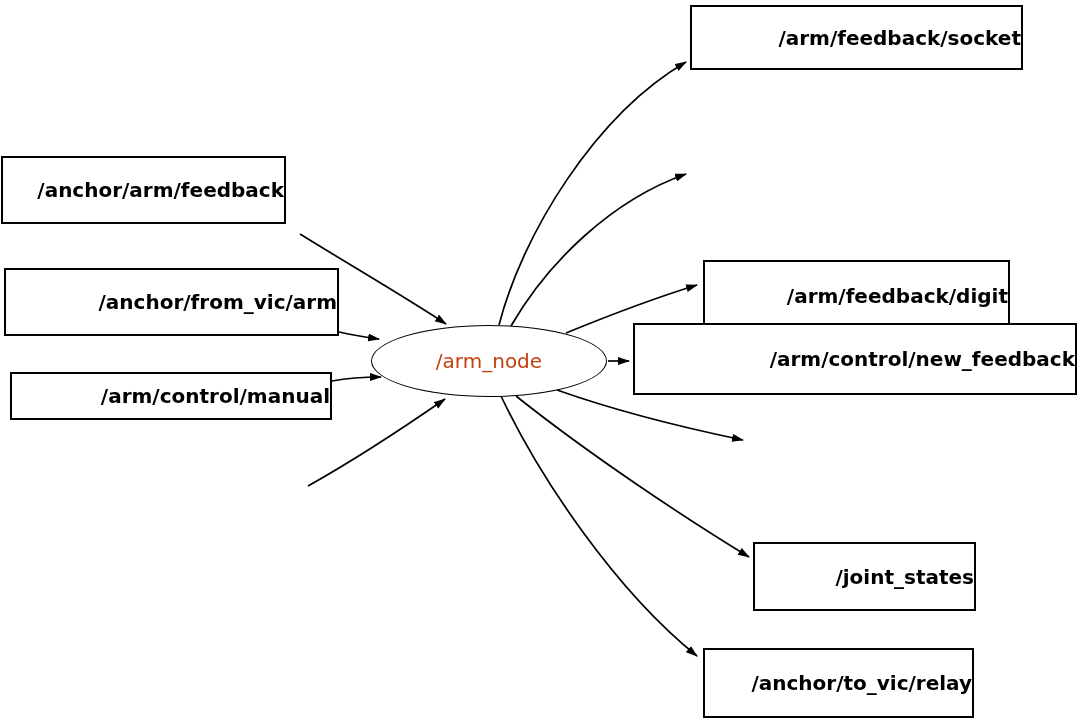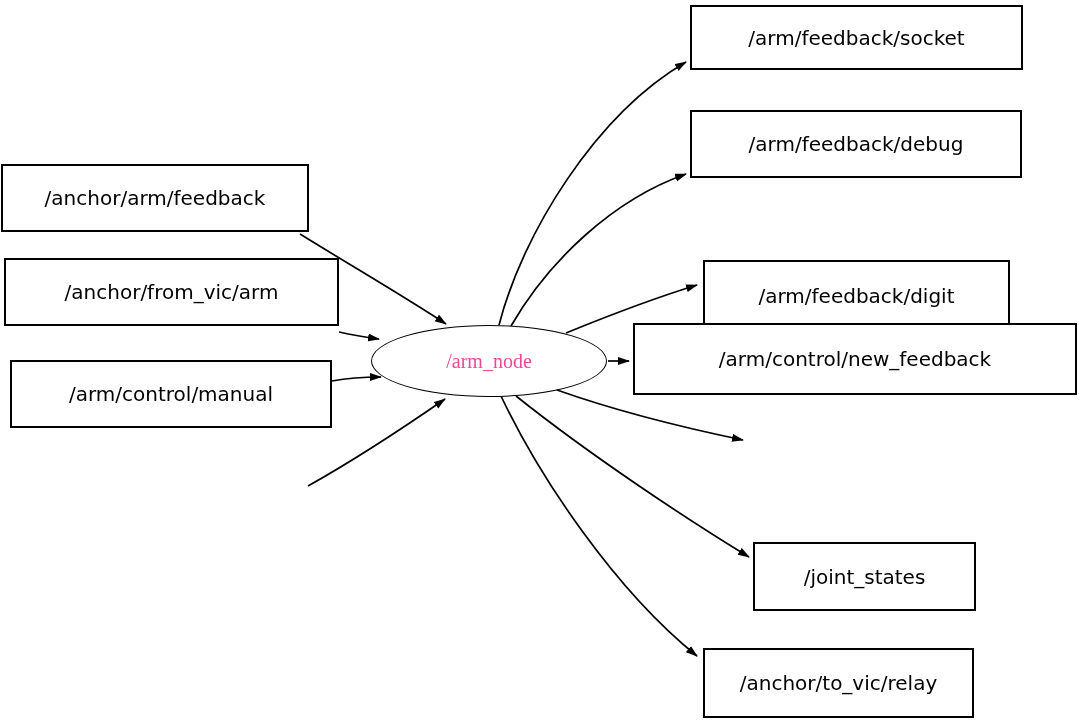--- a/index.html
+++ b/index.html
@@ -22,38 +22,38 @@
     width: 1079px;
     height: 720px;
   }
   .topic-box {
     position: absolute;
     box-sizing: border-box;
     background: #ffffff;
     border: 2px solid #000000;
     display: flex;
     align-items: center;
-    justify-content: center;
+    justify-content: flex-end;
     font-size: 20px;
     color: #000000;
     white-space: nowrap;
+    font-weight: bold;
   }
   .node-ellipse {
     position: absolute;
     box-sizing: border-box;
     background: #ffffff;
     border: 1.7px solid #000000;
     border-radius: 50%;
     display: flex;
     align-items: center;
     justify-content: center;
     font-size: 20px;
-    color: #ec4899;
+    color: #c2410c;
     white-space: nowrap;
-    font-family: Liberation Serif, serif;
   }
   .edge {
     fill: none;
     stroke: #000000;
     stroke-width: 1.7;
   }
 </style>
 </head>
 <body>
 
@@ -71,39 +71,36 @@
     <path class="edge" d="M 308,486 C 358,458 406,426 445,399" marker-end="url(#arrow)"></path>
     <path class="edge" d="M 499,325 C 522,235 595,115 686,62" marker-end="url(#arrow)"></path>
     <path class="edge" d="M 511,326 C 548,262 612,200 686,174" marker-end="url(#arrow)"></path>
     <path class="edge" d="M 566,333 C 610,315 655,298 697,285" marker-end="url(#arrow)"></path>
     <path class="edge" d="M 608,361 L 629,361" marker-end="url(#arrow)"></path>
     <path class="edge" d="M 557,390 C 622,413 690,429 743,440" marker-end="url(#arrow)"></path>
     <path class="edge" d="M 516,396 C 590,455 685,518 749,557" marker-end="url(#arrow)"></path>
     <path class="edge" d="M 501,396 C 540,478 615,590 697,656" marker-end="url(#arrow)"></path>
   </svg>
 
-  <div class="topic-box" style="left:1px; top:164px; width:308px; height:68px;">
+  <div class="topic-box" style="left:1px; top:156px; width:285px; height:68px;">
     <span>/anchor/arm/feedback</span>
   </div>
-  <div class="topic-box" style="left:4px; top:258px; width:335px; height:68px;">
+  <div class="topic-box" style="left:4px; top:268px; width:335px; height:68px;">
     <span>/anchor/from_vic/arm</span>
   </div>
-  <div class="topic-box" style="left:10px; top:360px; width:322px; height:68px;">
+  <div class="topic-box" style="left:10px; top:372px; width:322px; height:48px;">
     <span>/arm/control/manual</span>
   </div>
 
   <div class="node-ellipse" style="left:371px; top:325px; width:236px; height:72px;">
     <span>/arm_node</span>
   </div>
 
   <div class="topic-box" style="left:690px; top:5px; width:333px; height:65px;">
     <span>/arm/feedback/socket</span>
-  </div>
-  <div class="topic-box" style="left:690px; top:110px; width:332px; height:68px;">
-    <span>/arm/feedback/debug</span>
   </div>
   <div class="topic-box" style="left:703px; top:216px; width:307px; height:71px;margin-top:44px;">
     <span>/arm/feedback/digit</span>
   </div>
   <div class="topic-box" style="left:633px; top:323px; width:444px; height:72px;">
     <span>/arm/control/new_feedback</span>
   </div>
   <div class="topic-box" style="left:753px; top:542px; width:223px; height:69px;">
     <span>/joint_states</span>
   </div>

